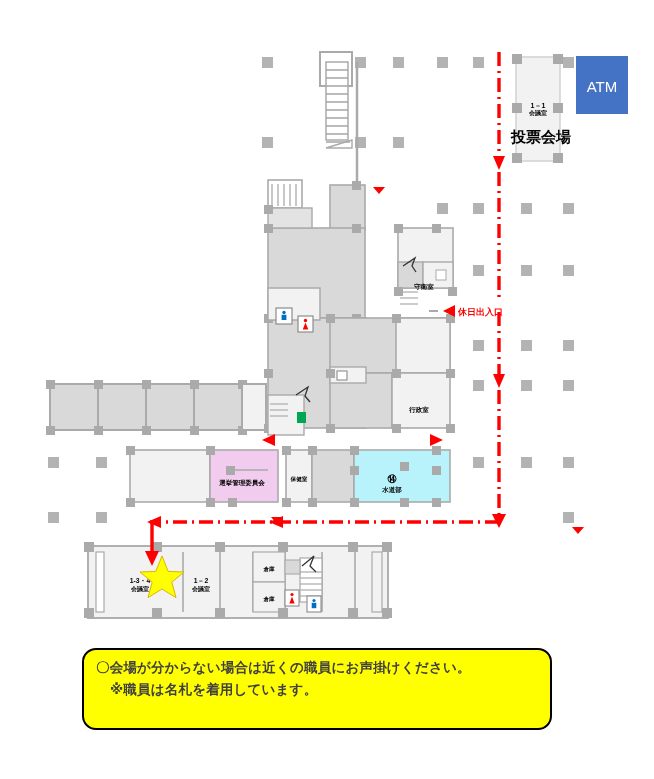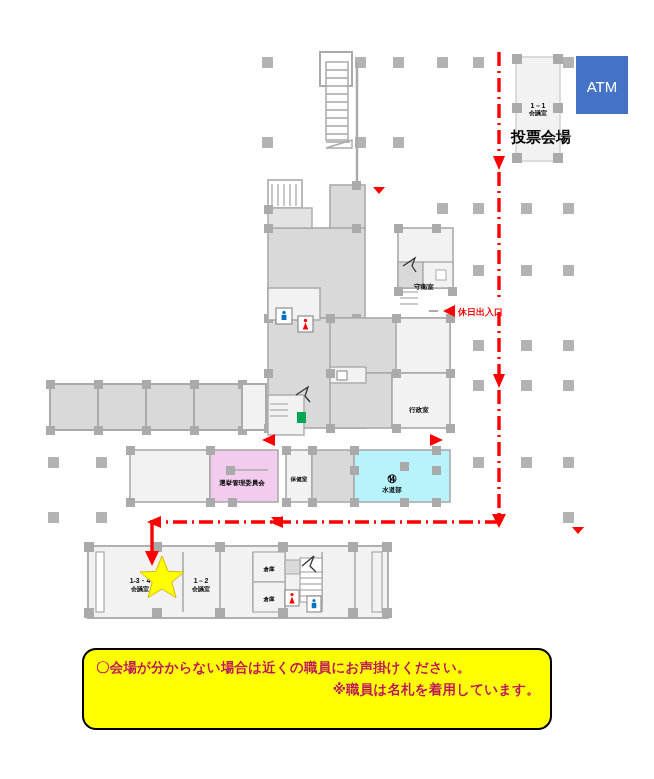--- a/index.html
+++ b/index.html
@@ -10,25 +10,25 @@
   #map{position:absolute;left:0;top:0;width:654px;height:640px;}
   svg{display:block;}
 
   
   .notice{
     position:absolute;left:82px;top:648px;width:470px;height:82px;
     background:#FFFF00;border:2px solid #000;border-radius:14px;
     box-sizing:border-box;padding:8px 10px 6px 12px;
   }
   .notice p{
-    margin:0 0 2px 0;color:#be185d;font-weight:bold;
+    margin:0 0 2px 0;color:#404040;font-weight:bold;
     font-size:13.5px;line-height:1.45;letter-spacing:.2px;
     white-space:nowrap;
   }
-  .notice p.indent{padding-left:14px;text-align:right;}
+  .notice p.indent{padding-left:14px;}
   .notice p.small{font-size:12.6px;letter-spacing:0;}
 
   
   .rmlbl{font-family:"Liberation Sans","DejaVu Sans",sans-serif;
          font-weight:bold;fill:#000;text-anchor:middle;}
   .redlbl{font-family:"Liberation Sans","DejaVu Sans",sans-serif;
           font-weight:bold;fill:#FF0000;}
   .biglbl{font-family:"Liberation Sans","DejaVu Sans",sans-serif;
           font-weight:bold;fill:#000;text-anchor:middle;}
   .atmtxt{font-family:"Liberation Sans","DejaVu Sans",sans-serif;

